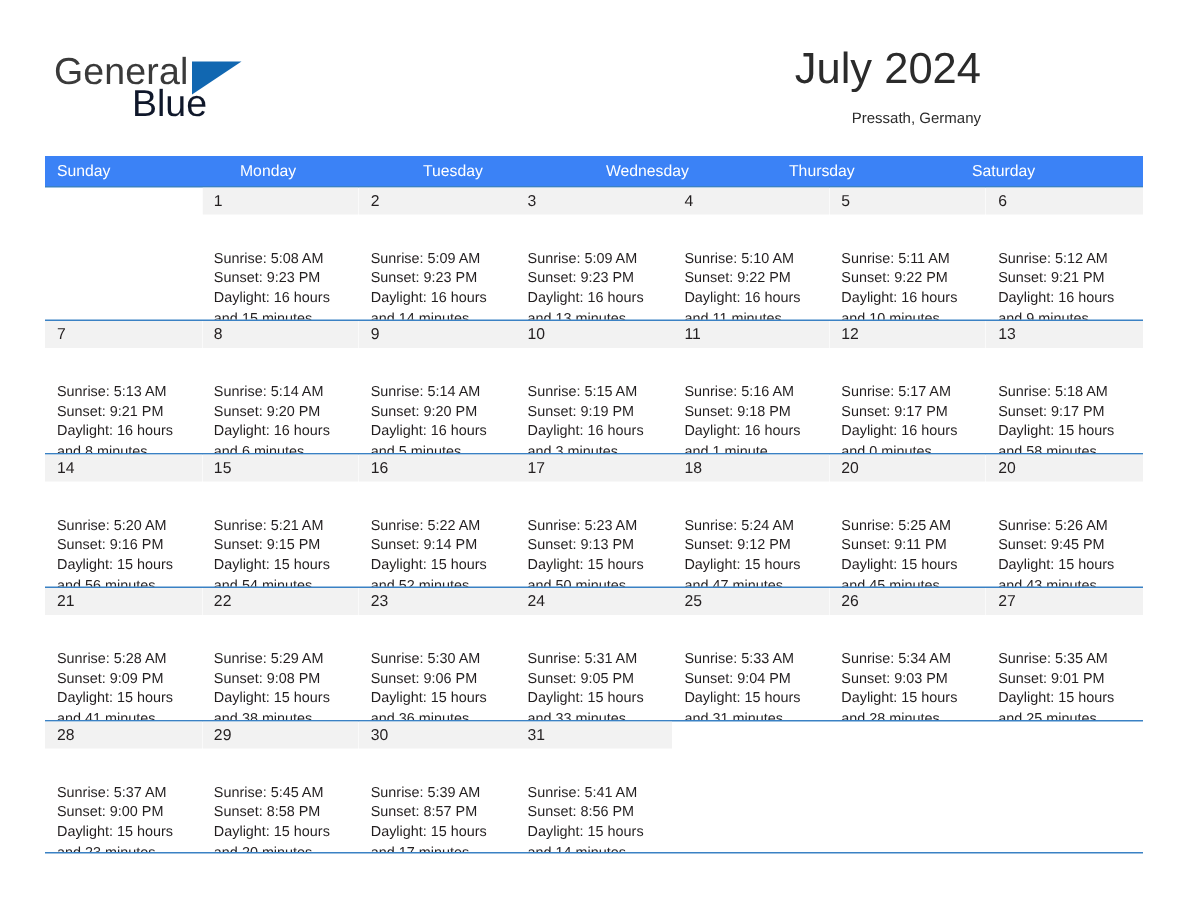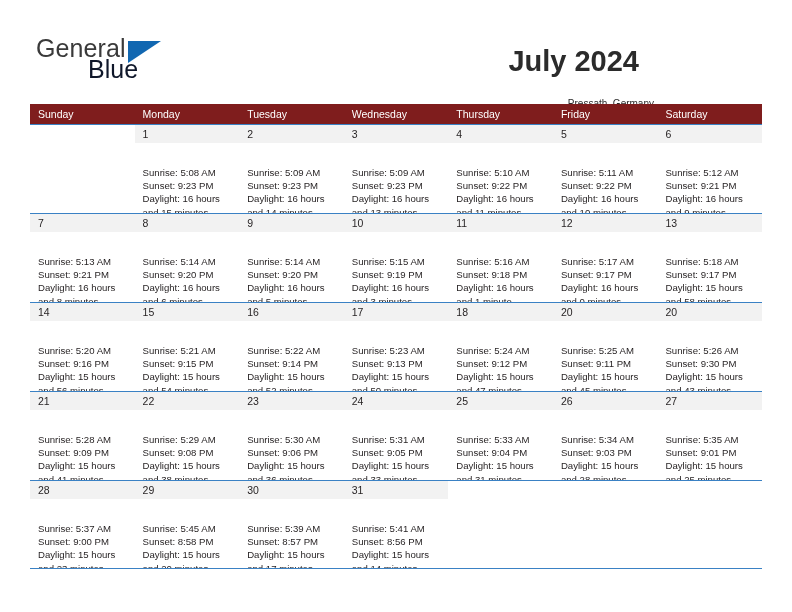--- a/index.html
+++ b/index.html
@@ -67,41 +67,41 @@
     position: absolute;
     right: 38px;
     top: 28px;
     text-align: right;
   }
   .cal-title {
     font-size: 29px;
     color: #2b2b2b;
     line-height: 36px;
     white-space: nowrap;
-    font-weight: bold;
-    margin: 15px;
+    font-weight: normal;
+    margin: 0;
   }
   .cal-subtitle {
     font-size: 10px;
     color: #2b2b2b;
     line-height: 20px;
     margin-top: 6px;
     white-space: nowrap;
   }
 
   
   .calendar {
     position: absolute;
     left: 30px;
     top: 104px;
     width: 732px;
   }
   .weekday-row {
     display: flex;
-    background: #7f1d1d;
+    background: #3b82f6;
     height: 20px;
   }
   .weekday-cell {
     flex: 1 1 0;
     color: #ffffff;
     font-size: 10.5px;
     line-height: 20px;
     padding-left: 8px;
     box-sizing: border-box;
     overflow: hidden;
@@ -167,21 +167,20 @@
   </div>
 
   <div class="calendar">
 
     <div class="weekday-row">
       <div class="weekday-cell">Sunday</div>
       <div class="weekday-cell">Monday</div>
       <div class="weekday-cell">Tuesday</div>
       <div class="weekday-cell">Wednesday</div>
       <div class="weekday-cell">Thursday</div>
-      <div class="weekday-cell">Friday</div>
       <div class="weekday-cell">Saturday</div>
     </div>
 
     <div class="week-row">
       <div class="day-cell empty">
         <div class="day-number"></div>
         <div class="day-info">
           <div></div>
           <div></div>
           <div></div>
@@ -362,21 +361,21 @@
           <div>Sunrise: 5:25 AM</div>
           <div>Sunset: 9:11 PM</div>
           <div>Daylight: 15 hours</div>
           <div>and 45 minutes.</div>
         </div>
       </div>
       <div class="day-cell">
         <div class="day-number">20</div>
         <div class="day-info">
           <div>Sunrise: 5:26 AM</div>
-          <div>Sunset: 9:30 PM</div>
+          <div>Sunset: 9:45 PM</div>
           <div>Daylight: 15 hours</div>
           <div>and 43 minutes.</div>
         </div>
       </div>
     </div>
 
     <div class="week-row">
       <div class="day-cell">
         <div class="day-number">21</div>
         <div class="day-info">

